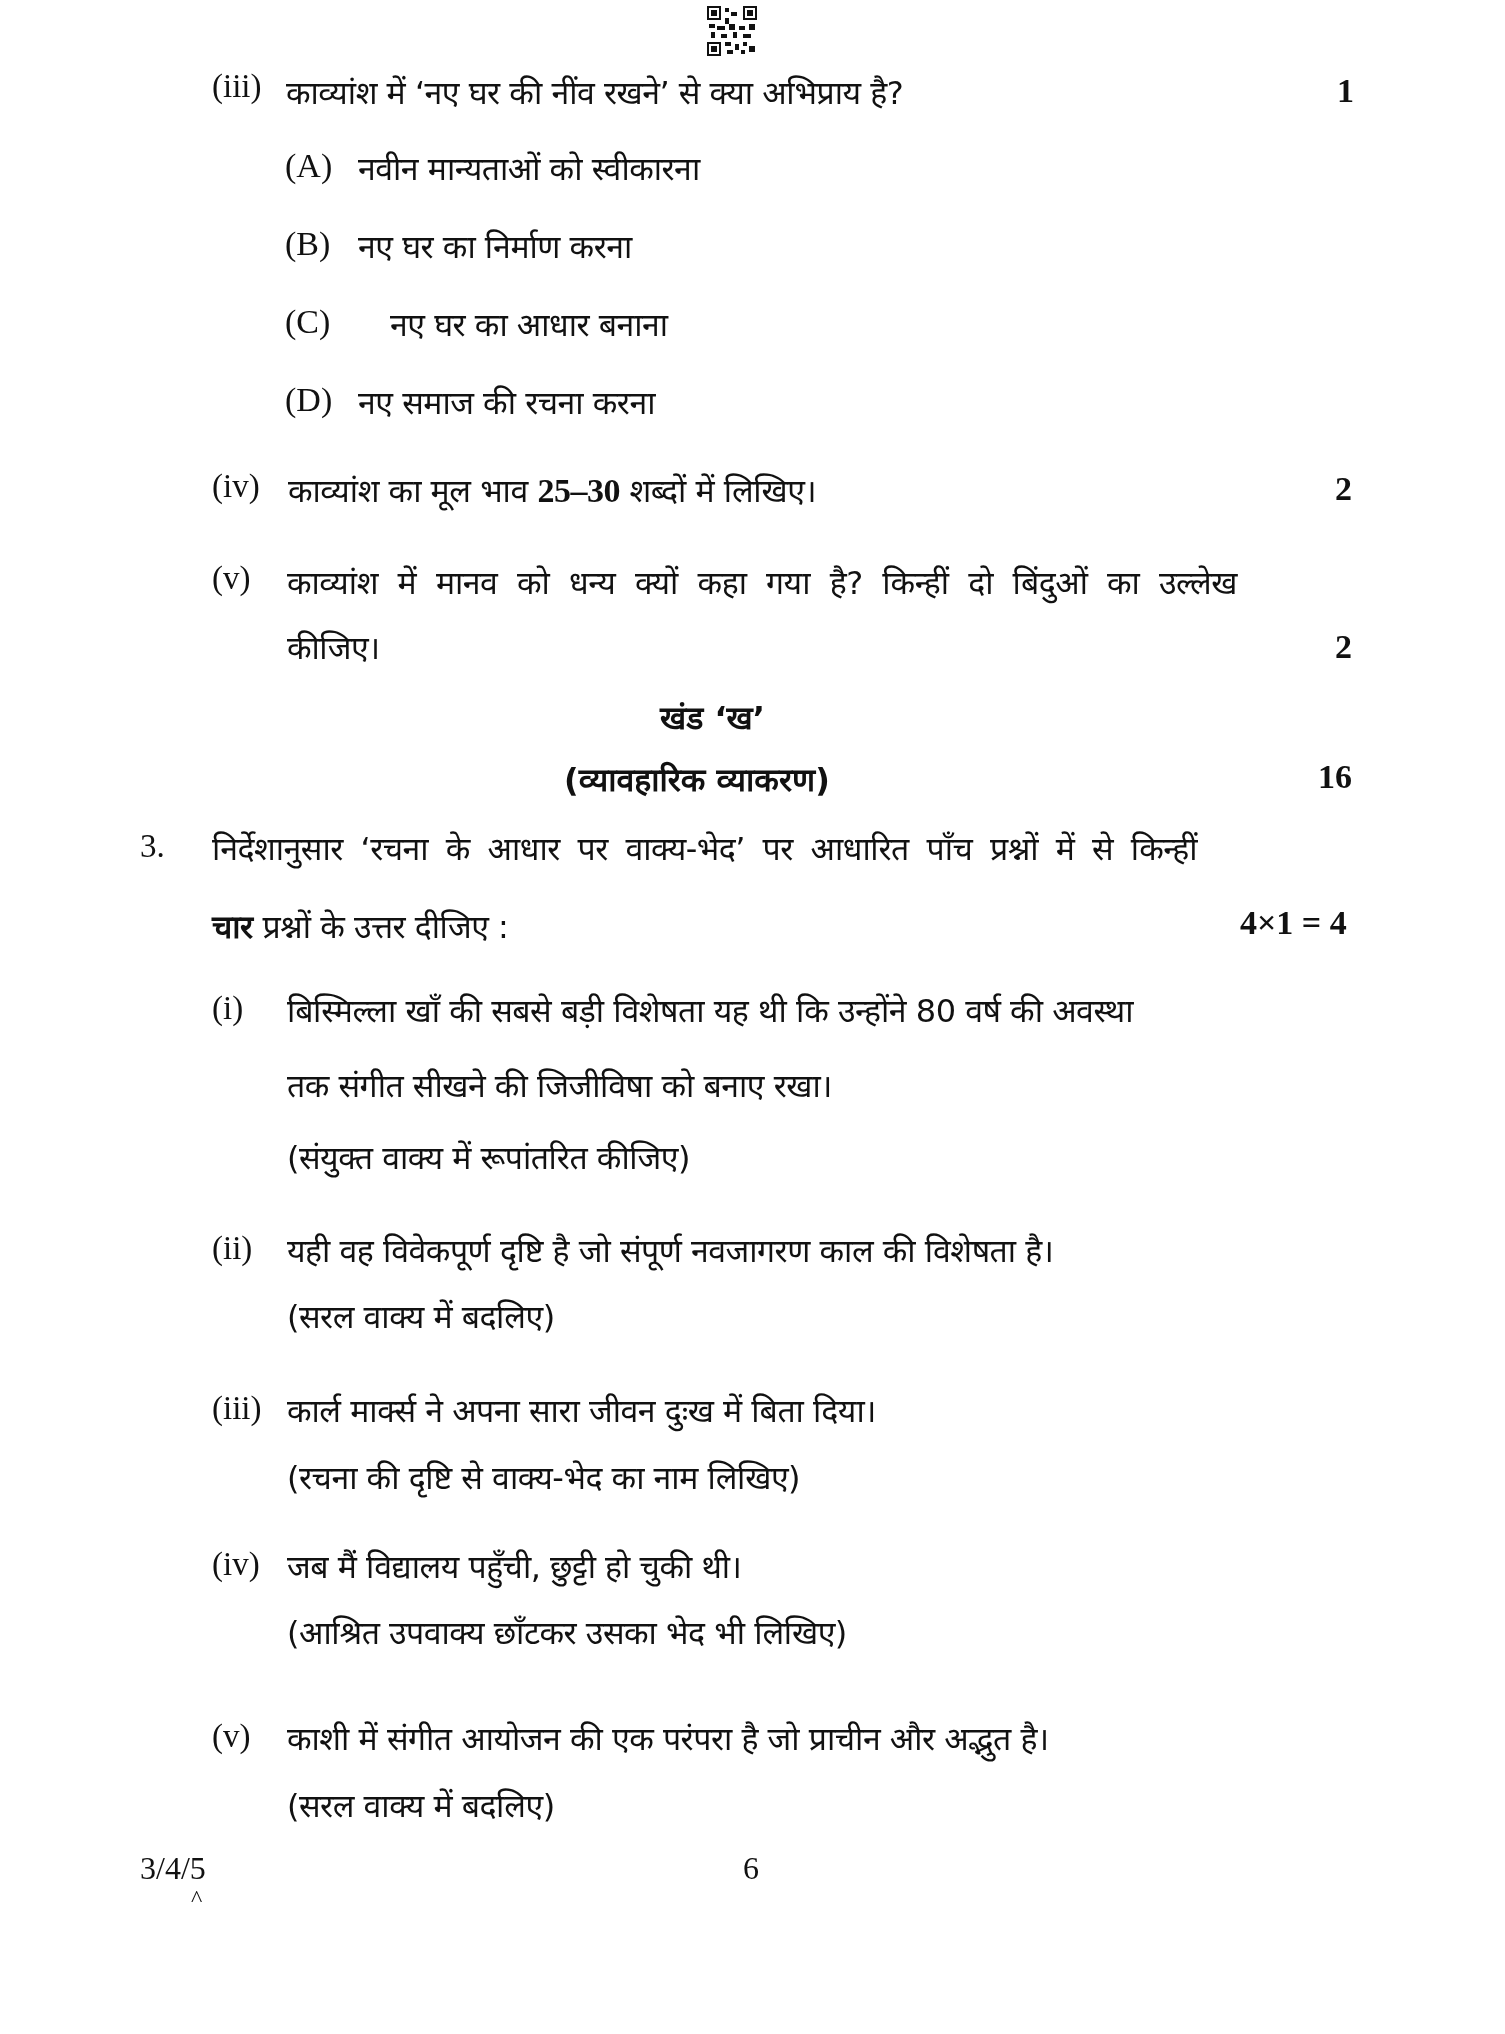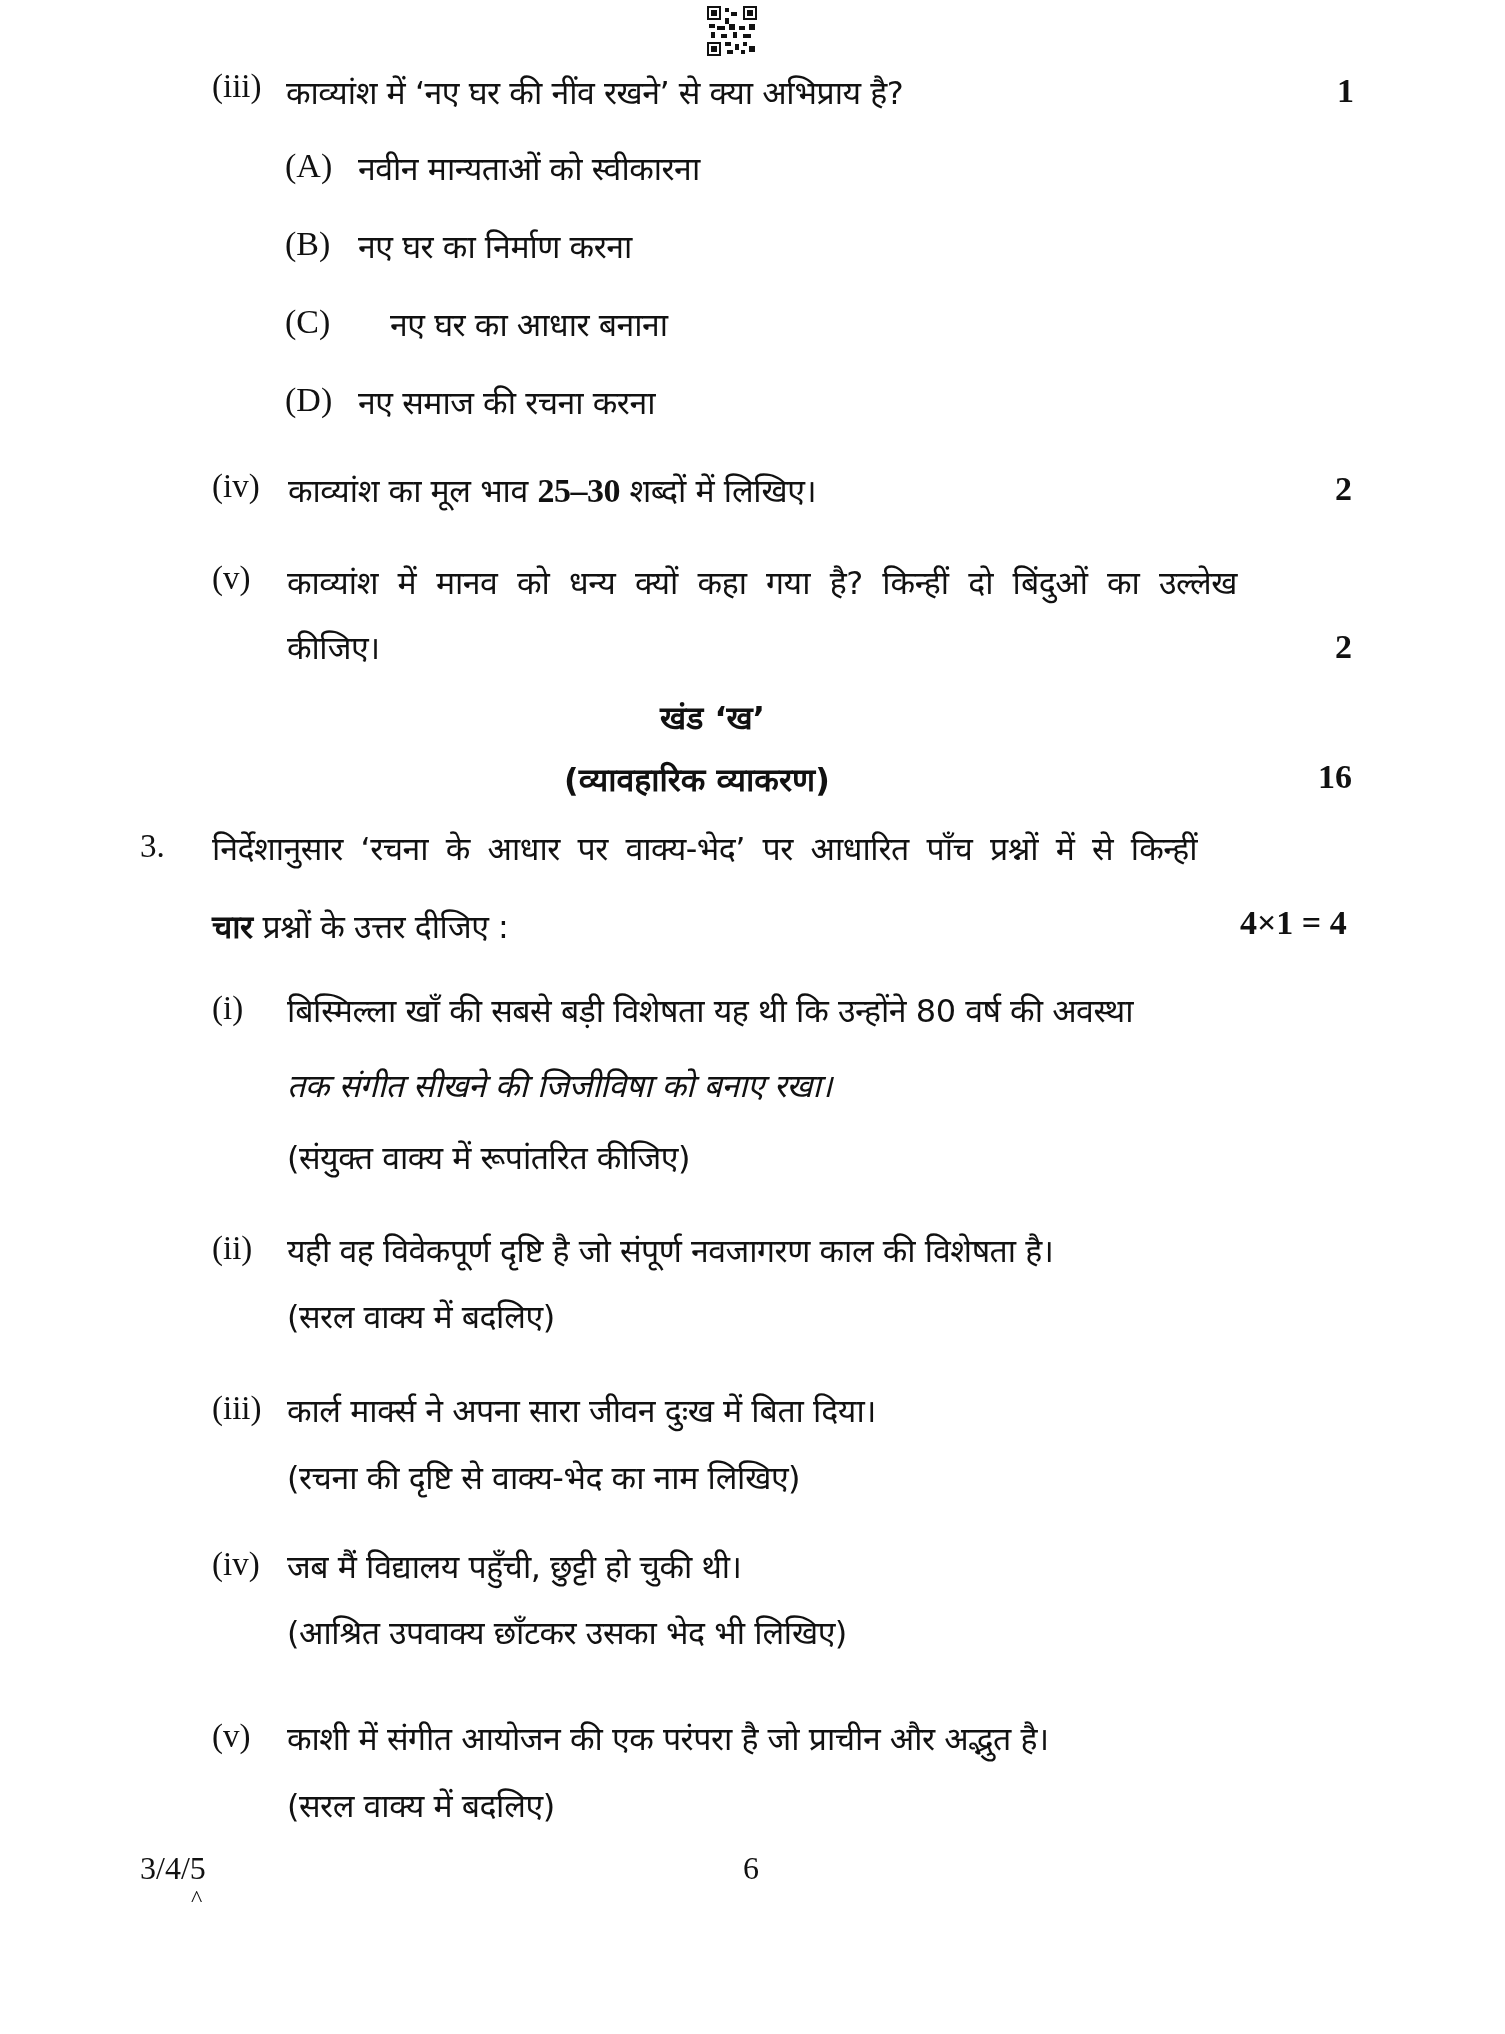--- a/index.html
+++ b/index.html
@@ -112,21 +112,21 @@
 <div class="abs heading" style="left:564px; top:757px;">(व्यावहारिक व्याकरण)</div>
 <div class="abs marks" style="left:1318px; top:758px;">16</div>
 
 <div class="abs label" style="left:140px; top:828px;">3.</div>
 <div class="abs hindi" style="left:212px; top:826px; word-spacing:8px;">निर्देशानुसार ‘रचना के आधार पर वाक्य-भेद’ पर आधारित पाँच प्रश्नों में से किन्हीं</div>
 <div class="abs hindi" style="left:212px; top:904px;"><span class="bold">चार</span><span> प्रश्नों के उत्तर दीजिए :</span></div>
 <div class="abs marks" style="left:1240px; top:904px;">4×1 = 4</div>
 
 <div class="abs label" style="left:212px; top:990px;">(i)</div>
 <div class="abs hindi" style="left:287px; top:988px;">बिस्मिल्ला खाँ की सबसे बड़ी विशेषता यह थी कि उन्होंने 80 वर्ष की अवस्था</div>
-<div class="abs hindi" style="left:287px; top:1063px;font-style:italic;">तक संगीत सीखने की जिजीविषा को बनाए रखा।</div>
+<div class="abs hindi" style="left:287px; top:1063px;">तक संगीत सीखने की जिजीविषा को बनाए रखा।</div>
 <div class="abs hindi" style="left:287px; top:1135px;">(संयुक्त वाक्य में रूपांतरित कीजिए)</div>
 
 <div class="abs label" style="left:212px; top:1230px;">(ii)</div>
 <div class="abs hindi" style="left:287px; top:1228px;">यही वह विवेकपूर्ण दृष्टि है जो संपूर्ण नवजागरण काल की विशेषता है।</div>
 <div class="abs hindi" style="left:287px; top:1294px;">(सरल वाक्य में बदलिए)</div>
 
 <div class="abs label" style="left:212px; top:1390px;">(iii)</div>
 <div class="abs hindi" style="left:287px; top:1388px;">कार्ल मार्क्स ने अपना सारा जीवन दुःख में बिता दिया।</div>
 <div class="abs hindi" style="left:287px; top:1455px;text-align:right;">(रचना की दृष्टि से वाक्य-भेद का नाम लिखिए)</div>
 

